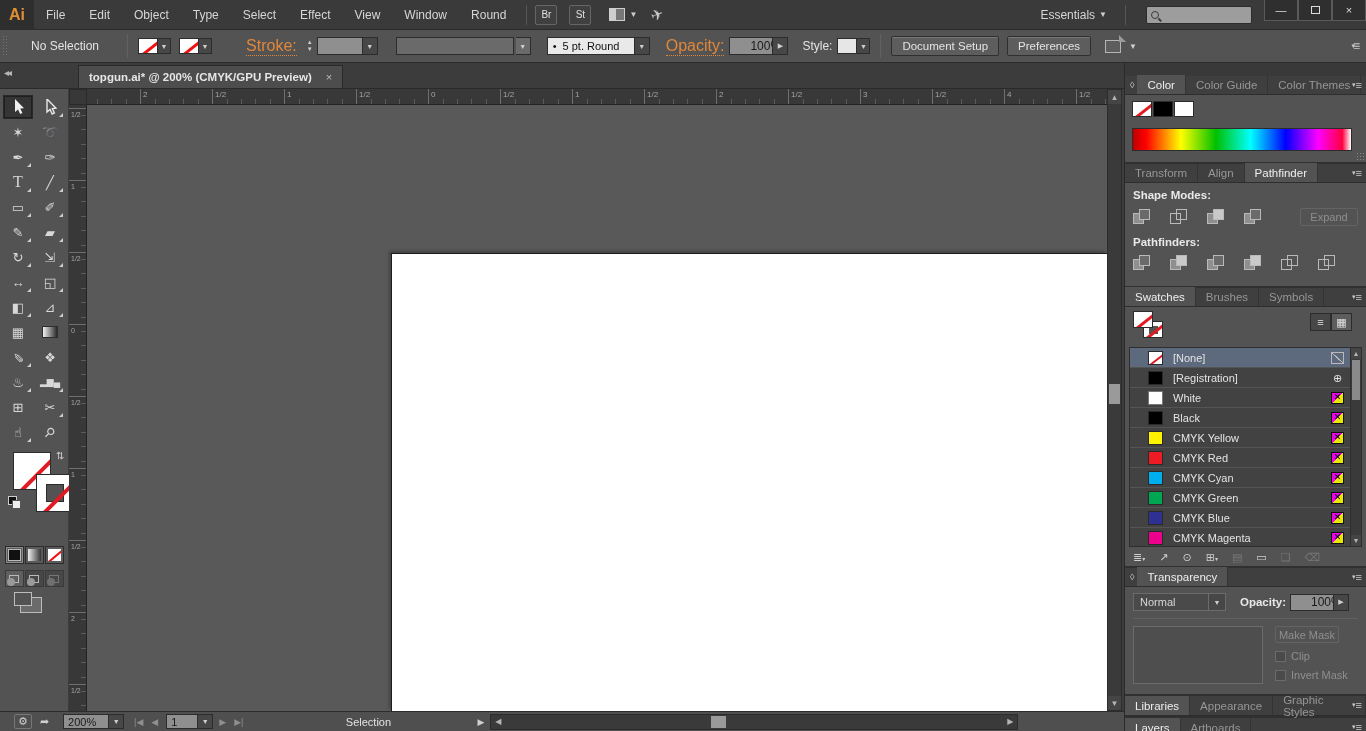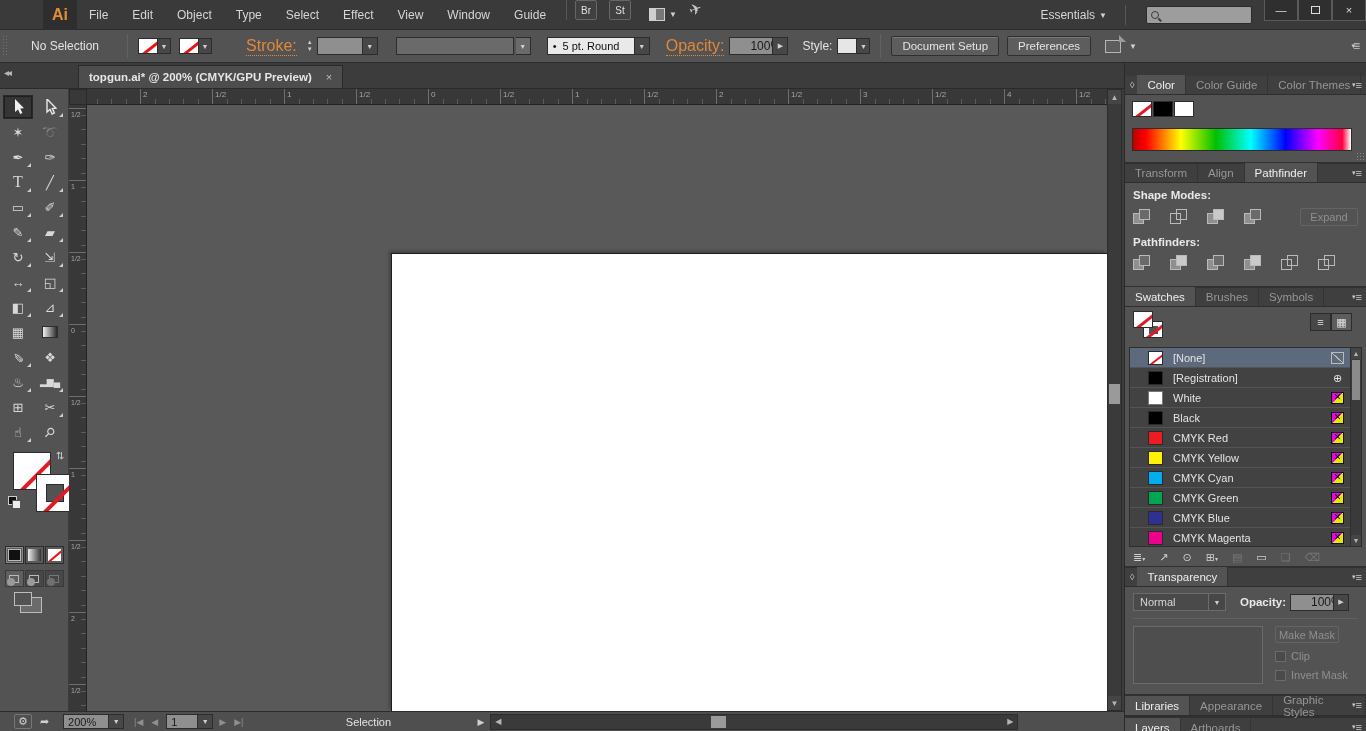--- a/index.html
+++ b/index.html
@@ -3,21 +3,21 @@
 <meta charset="utf-8">
 <style>
   * { margin:0; padding:0; box-sizing:border-box; }
   html,body { width:1366px; height:731px; overflow:hidden; background:#323232;
     font-family:"Liberation Sans","DejaVu Sans",sans-serif; font-size:11px; color:#dcdcdc;
     -webkit-font-smoothing:antialiased; }
   #app { position:relative; width:1366px; height:731px; background:#3d3d3d; }
 
   
   .menubar { position:absolute; left:0; top:0; width:1366px; height:30px; background:#3a3a3a;
-    display:flex; border-bottom:1px solid #2b2b2b;padding-left:43px; }
+    display:flex; align-items:center; border-bottom:1px solid #2b2b2b; }
   .ai-logo { width:34px; height:30px; background:#2e2e2e; color:#e08e33; font-size:16px; font-weight:bold;
     display:flex; align-items:center; justify-content:center; }
   .menu-item { padding:0 12px; height:30px; display:flex; align-items:center; color:#d6d6d6; font-size:12px; cursor:default; }
   .mb-sep { width:1px; height:20px; background:#565656; margin:0 8px; }
   .sq-btn { width:22px; height:20px; border:1px solid #666; border-radius:2px; background:#404040;
     color:#e0e0e0; font-size:10px; display:flex; align-items:center; justify-content:center; margin-right:12px; }
   .layout-btn { display:flex; align-items:center; margin:0 14px 0 6px; }
   .layout-glyph { width:16px; height:13px; border:1px solid #cfcfcf; background:linear-gradient(90deg,#cfcfcf 6px,#777 6px); }
   .dd-caret { color:#cfcfcf; font-size:8px; margin-left:4px; }
   .rocket { color:#c9c9c9; font-size:15px; transform:rotate(-20deg); }
@@ -237,21 +237,21 @@
   <div class="menubar">
     <div class="ai-logo">Ai</div>
     <div class="menu-item">File</div>
     <div class="menu-item">Edit</div>
     <div class="menu-item">Object</div>
     <div class="menu-item">Type</div>
     <div class="menu-item">Select</div>
     <div class="menu-item">Effect</div>
     <div class="menu-item">View</div>
     <div class="menu-item">Window</div>
-    <div class="menu-item">Guide</div>
+    <div class="menu-item">Round</div>
     <div class="mb-sep"></div>
     <div class="sq-btn">Br</div>
     <div class="sq-btn">St</div>
     <div class="layout-btn">
       <span class="layout-glyph"></span>
       <span class="dd-caret">▼</span>
     </div>
     <div class="rocket">✈</div>
     <div class="mb-right">
       <div class="workspace">
@@ -632,27 +632,27 @@
           <span class="sw-chip" style="border-color: rgb(119, 119, 119); background: rgb(255, 255, 255);"></span>
           <span class="sw-name">White</span>
           <span class="sw-badge badge-cmyk"></span>
         </div>
         <div class="sw-row">
           <span class="sw-chip" style="background: rgb(0, 0, 0);"></span>
           <span class="sw-name">Black</span>
           <span class="sw-badge badge-cmyk"></span>
         </div>
         <div class="sw-row">
+          <span class="sw-chip" style="background: rgb(255, 242, 0);"></span>
+          <span class="sw-name">CMYK Yellow</span>
+          <span class="sw-badge badge-cmyk"></span>
+        </div>
+        <div class="sw-row">
           <span class="sw-chip" style="background: rgb(237, 28, 36);"></span>
           <span class="sw-name">CMYK Red</span>
-          <span class="sw-badge badge-cmyk"></span>
-        </div>
-        <div class="sw-row">
-          <span class="sw-chip" style="background: rgb(255, 242, 0);"></span>
-          <span class="sw-name">CMYK Yellow</span>
           <span class="sw-badge badge-cmyk"></span>
         </div>
         <div class="sw-row">
           <span class="sw-chip" style="background: rgb(0, 174, 239);"></span>
           <span class="sw-name">CMYK Cyan</span>
           <span class="sw-badge badge-cmyk"></span>
         </div>
         <div class="sw-row">
           <span class="sw-chip" style="background: rgb(0, 166, 81);"></span>
           <span class="sw-name">CMYK Green</span>

